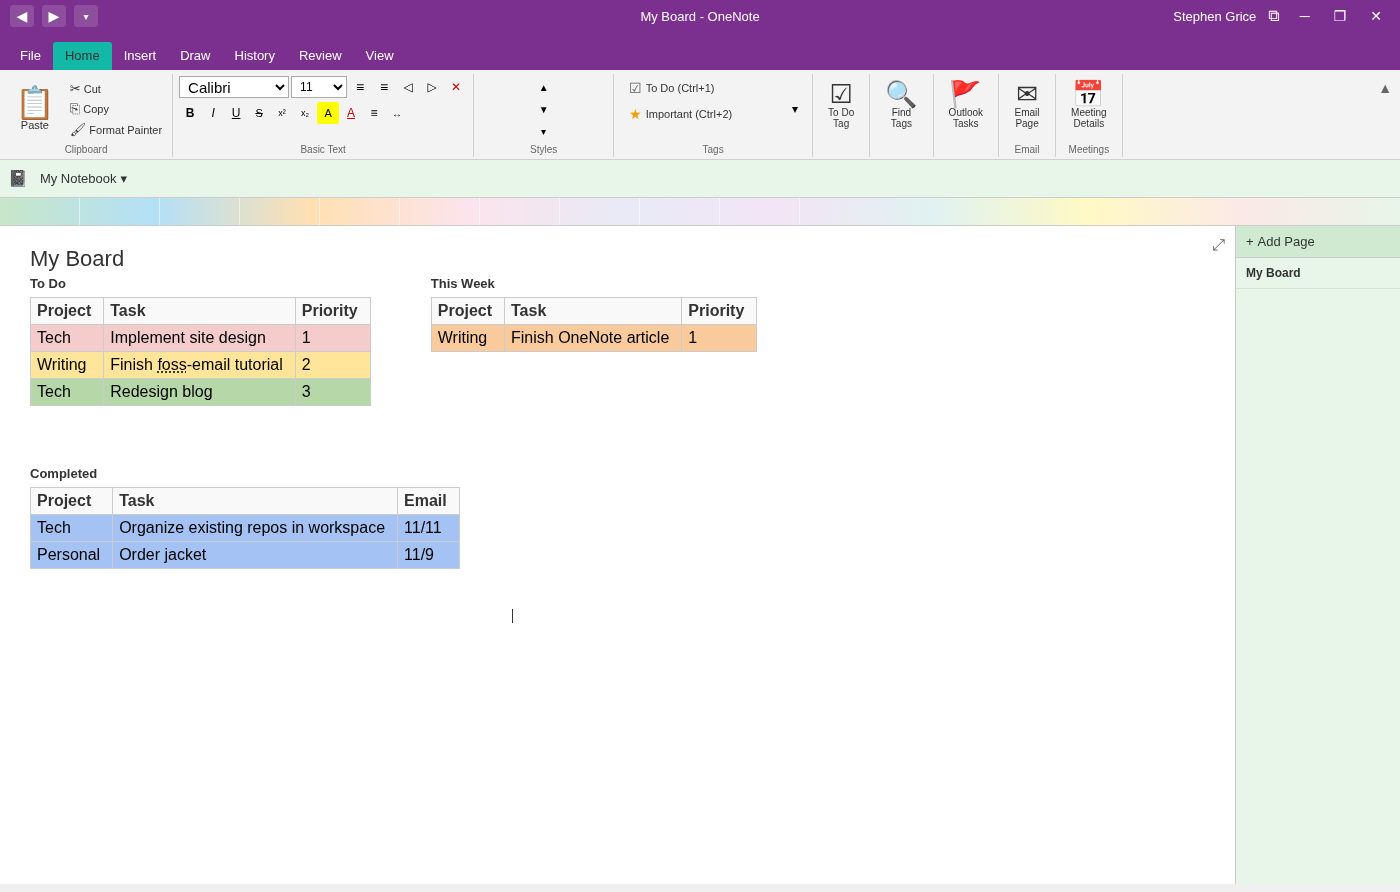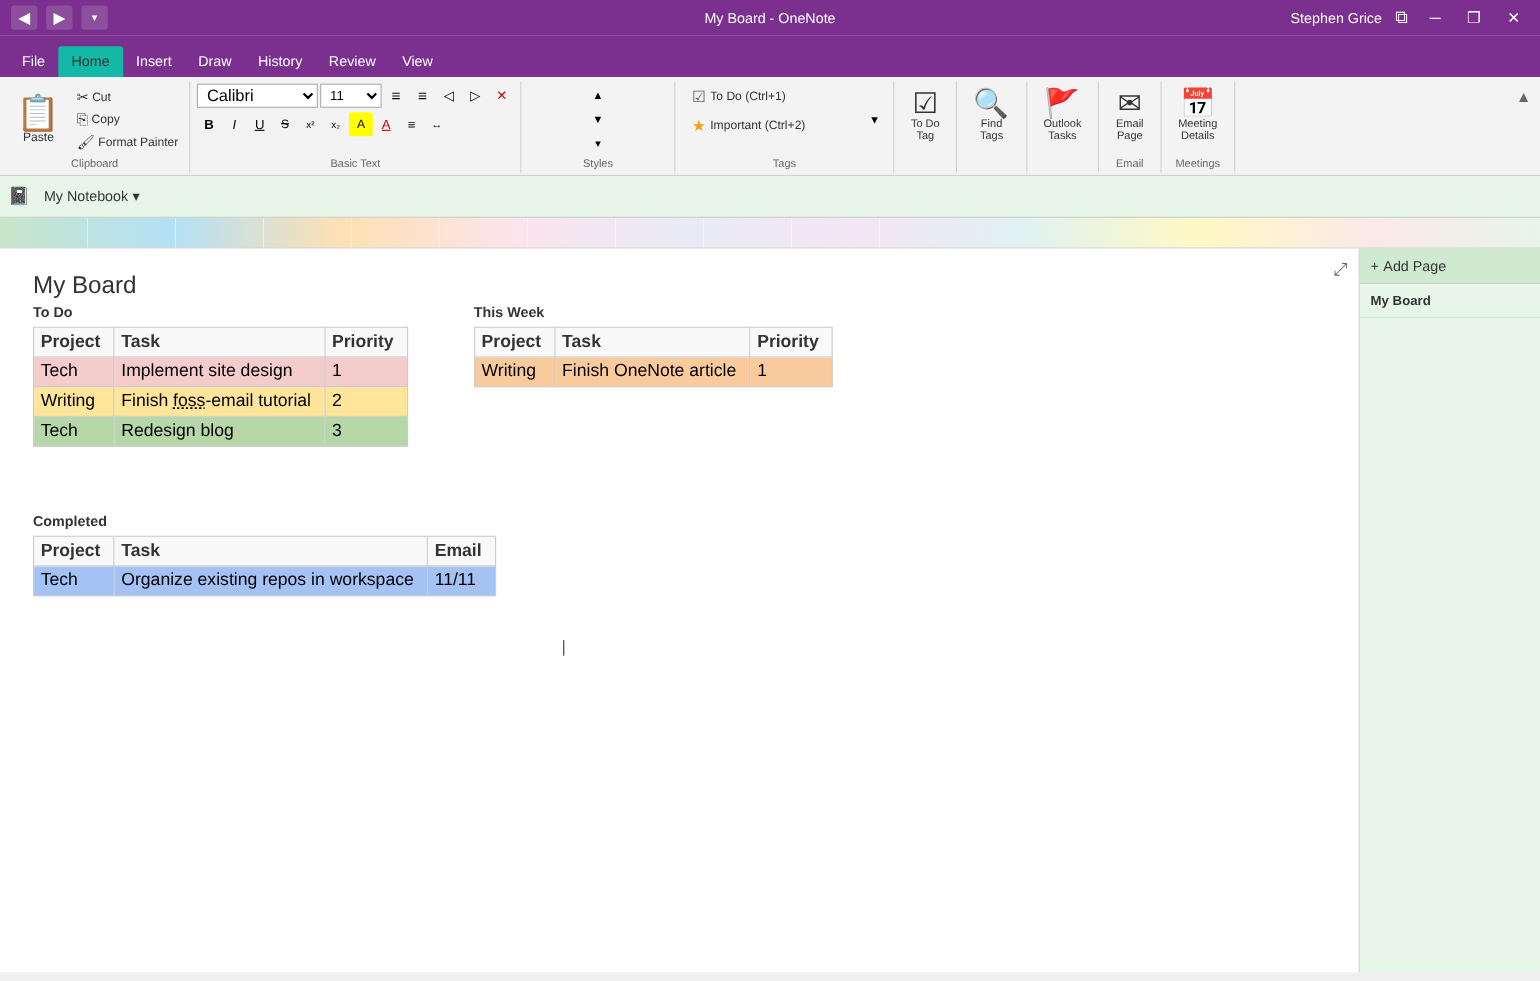--- a/index.html
+++ b/index.html
@@ -524,20 +524,25 @@
               <th>Task</th>
               <th>Email</th>
             </tr>
           </thead>
           <tbody>
             <tr class="row-comp-tech">
               <td>Tech</td>
               <td>Organize existing repos in workspace</td>
               <td>11/11</td>
             </tr>
+            <tr class="row-comp-personal">
+              <td>Personal</td>
+              <td>Order jacket</td>
+              <td>11/9</td>
+            </tr>
           </tbody>
         </table>
       </div>
 
     </div>
 
     <div style="margin-top:40px;margin-left:480px;">
       <span class="text-cursor"></span>
     </div>
   </div>

